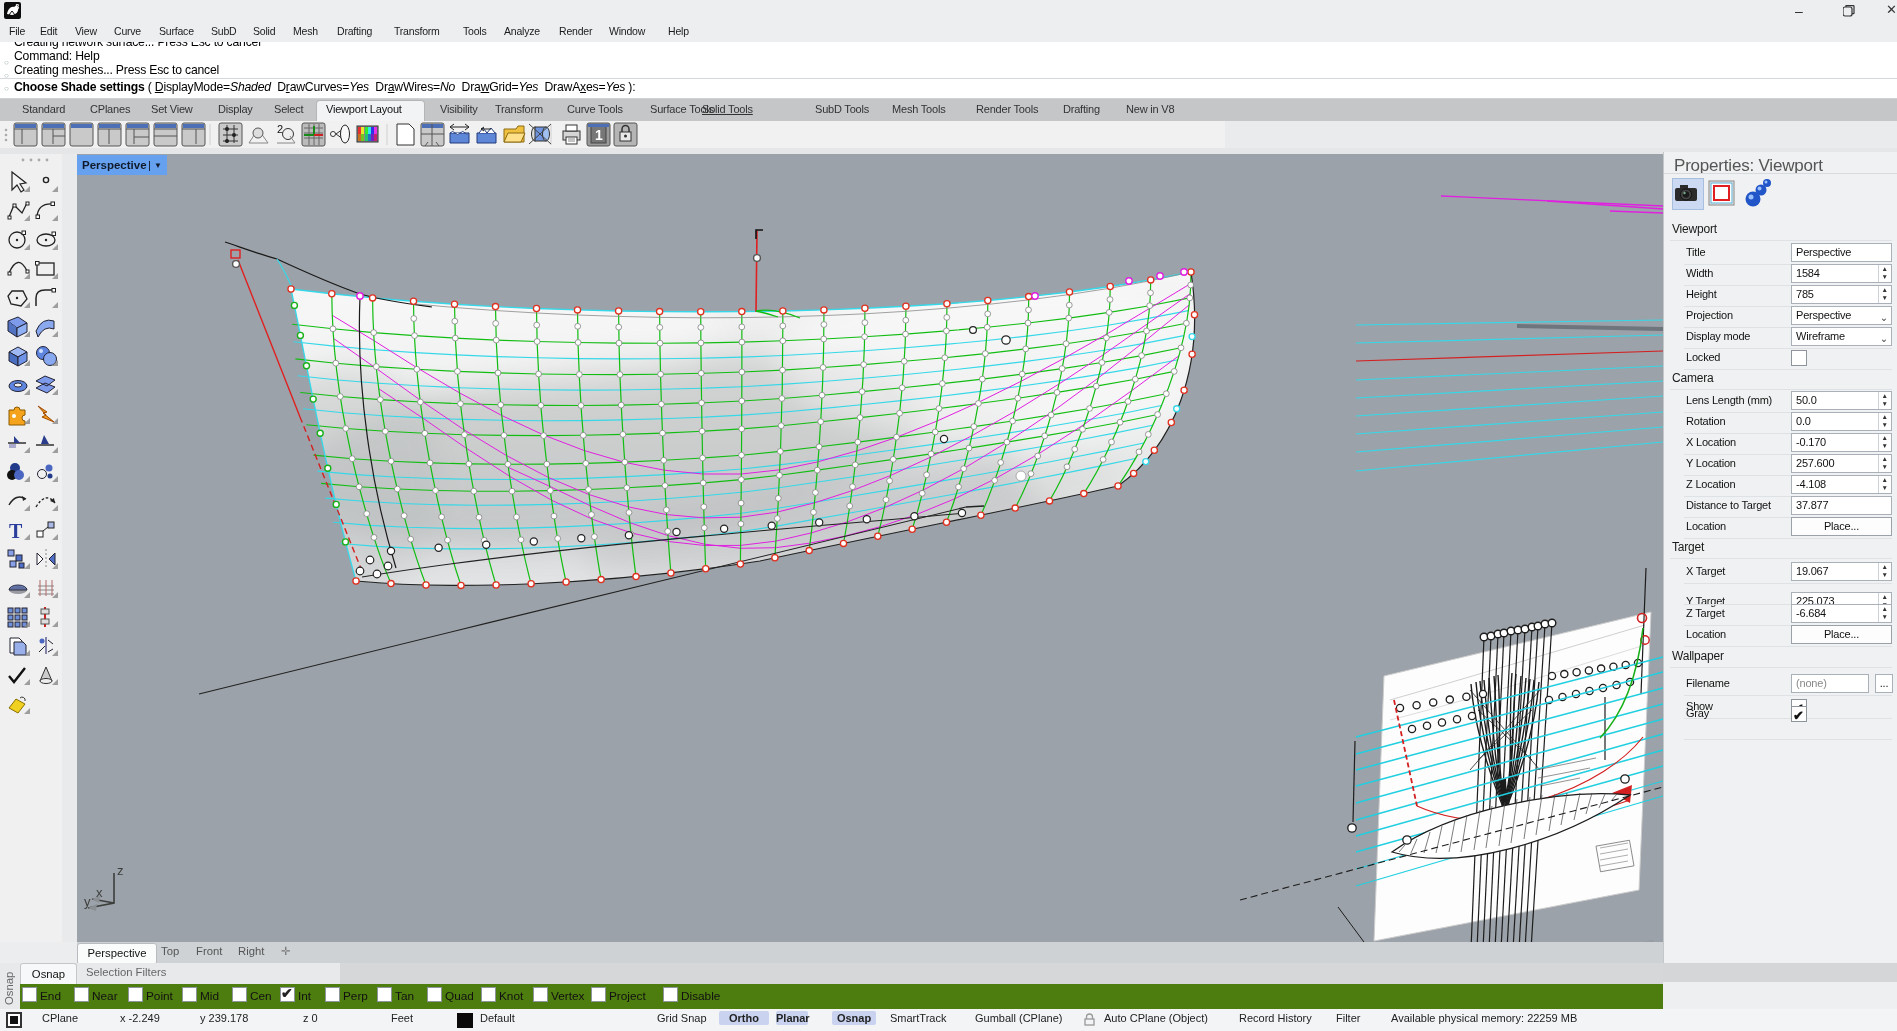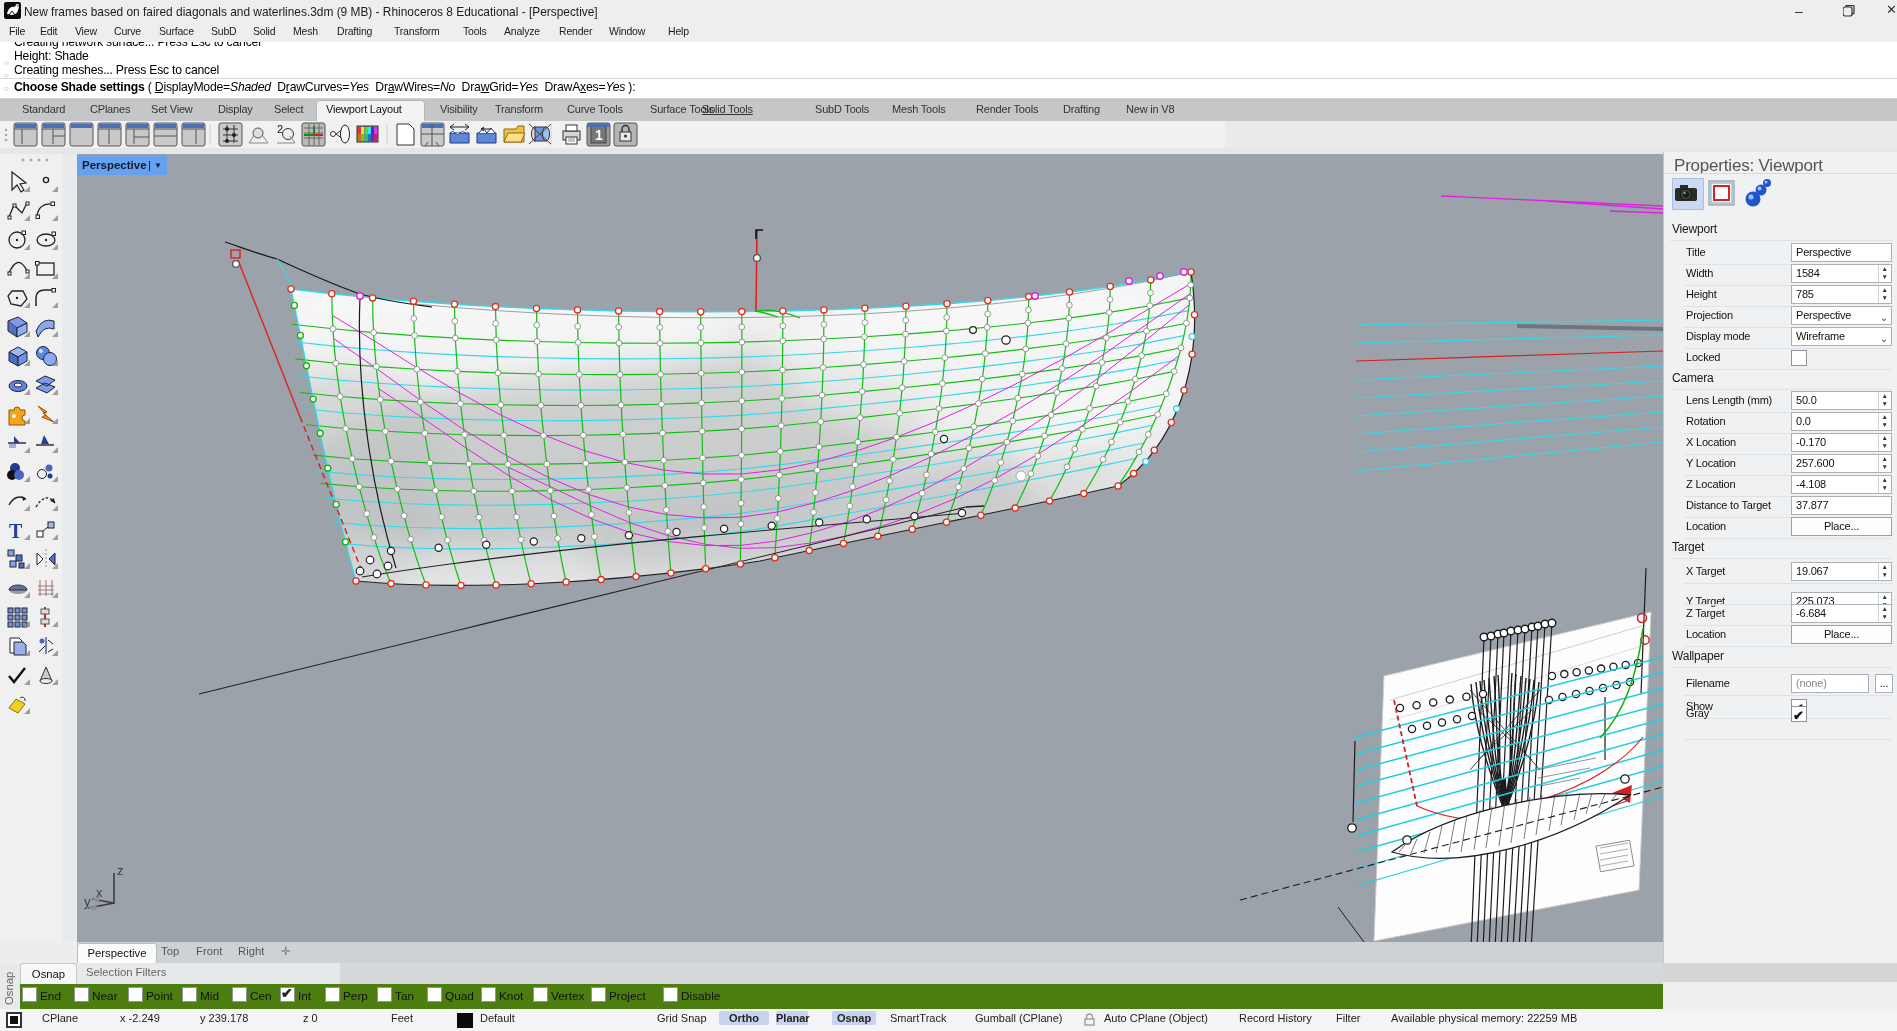--- a/index.html
+++ b/index.html
@@ -31,21 +31,20 @@
 .hl{background:#c9d3ef;border-radius:2px;font-weight:bold;padding:1px 0;top:2px;text-align:center}
 #brcorner{left:1663px;top:963px;width:234px;height:68px;background:#edeff1}
 </style></head><body>
 <div class="abs" id="titlebar">
 <svg class="abs" style="left:4px;top:2px" width="17" height="17">
       <rect x="0" y="0" width="17" height="17" rx="2" fill="#0d0d0d"></rect>
       <path d="M3 12 C4 7, 7 4, 10 5 L13 3 L14 6 C15 9, 12 13, 8 13 Z" fill="#ffffff"></path>
       <path d="M5 13 L8 9 L11 13" fill="none" stroke="#0d0d0d" stroke-width="1"></path>
       <text x="11.5" y="7" font-size="6.5" fill="#fff" font-weight="bold">8</text>
     </svg>
-<div class="abs" style="left:24px;top:5px">New frames based on faired diagonals and waterlines.3dm (9 MB) - Rhinoceros 8 Educational - [Perspective]</div>
 <div class="abs" style="left:1795px;top:3px;font-size:14px;color:#333">–</div>
 <svg class="abs" style="left:1843px;top:5px" width="12" height="12">
       <rect x="0" y="2" width="9" height="9" fill="none" stroke="#333" stroke-width="1.2" rx="2"></rect>
       <path d="M3 2 L3 0.8 Q3 0.6 3.4 0.6 L10.4 0.6 Q11 0.6 11 1.2 L11 8 Q11 8.6 10.6 8.6 L9 8.6" fill="none" stroke="#333" stroke-width="1.2"></path>
     </svg>
 <div class="abs" style="left:1886px;top:2px;font-size:13px;color:#333">✕</div>
 </div>
 <div class="abs" id="menubar">
 <div class="mi" style="left:9px">File</div>
 <div class="mi" style="left:40px">Edit</div>
@@ -58,21 +57,21 @@
 <div class="mi" style="left:337px">Drafting</div>
 <div class="mi" style="left:394px">Transform</div>
 <div class="mi" style="left:463px">Tools</div>
 <div class="mi" style="left:504px">Analyze</div>
 <div class="mi" style="left:559px">Render</div>
 <div class="mi" style="left:609px">Window</div>
 <div class="mi" style="left:668px">Help</div>
 </div>
 <div class="abs" id="cmd">
 <div class="abs" style="left:14px;top:-7px">Creating network surface... Press Esc to cancel</div>
-<div class="abs" style="left:14px;top:7px">Height: Shade</div>
+<div class="abs" style="left:14px;top:7px">Command: Help</div>
 <div class="abs" style="left:14px;top:21px">Creating meshes... Press Esc to cancel</div>
 <div class="abs" style="left:0;top:36px;width:1897px;height:1px;background:#d6d9db"></div>
 <div class="abs" style="left:14px;top:38px"><b>Choose Shade settings</b> ( <u>D</u>isplayMode=<i>Shaded</i>&nbsp; D<u>r</u>awCurves=<i>Yes</i>&nbsp; Dr<u>a</u>wWires=<i>No</i>&nbsp; Dra<u>w</u>Grid=<i>Yes</i>&nbsp; DrawA<u>x</u>es=<i>Yes</i> ):</div>
 <div class="abs" style="left:4px;top:14px;width:4px;height:40px;color:#9aa;font-size:8px;line-height:13px">○<br>○<br>○</div>
 </div>
 <div class="abs" id="tabbar">
     <div id="activetab"></div>
 <div class="tab" style="left:22px;">Standard</div>
 <div class="tab" style="left:90px;">CPlanes</div>
 <div class="tab" style="left:151px;">Set View</div>

